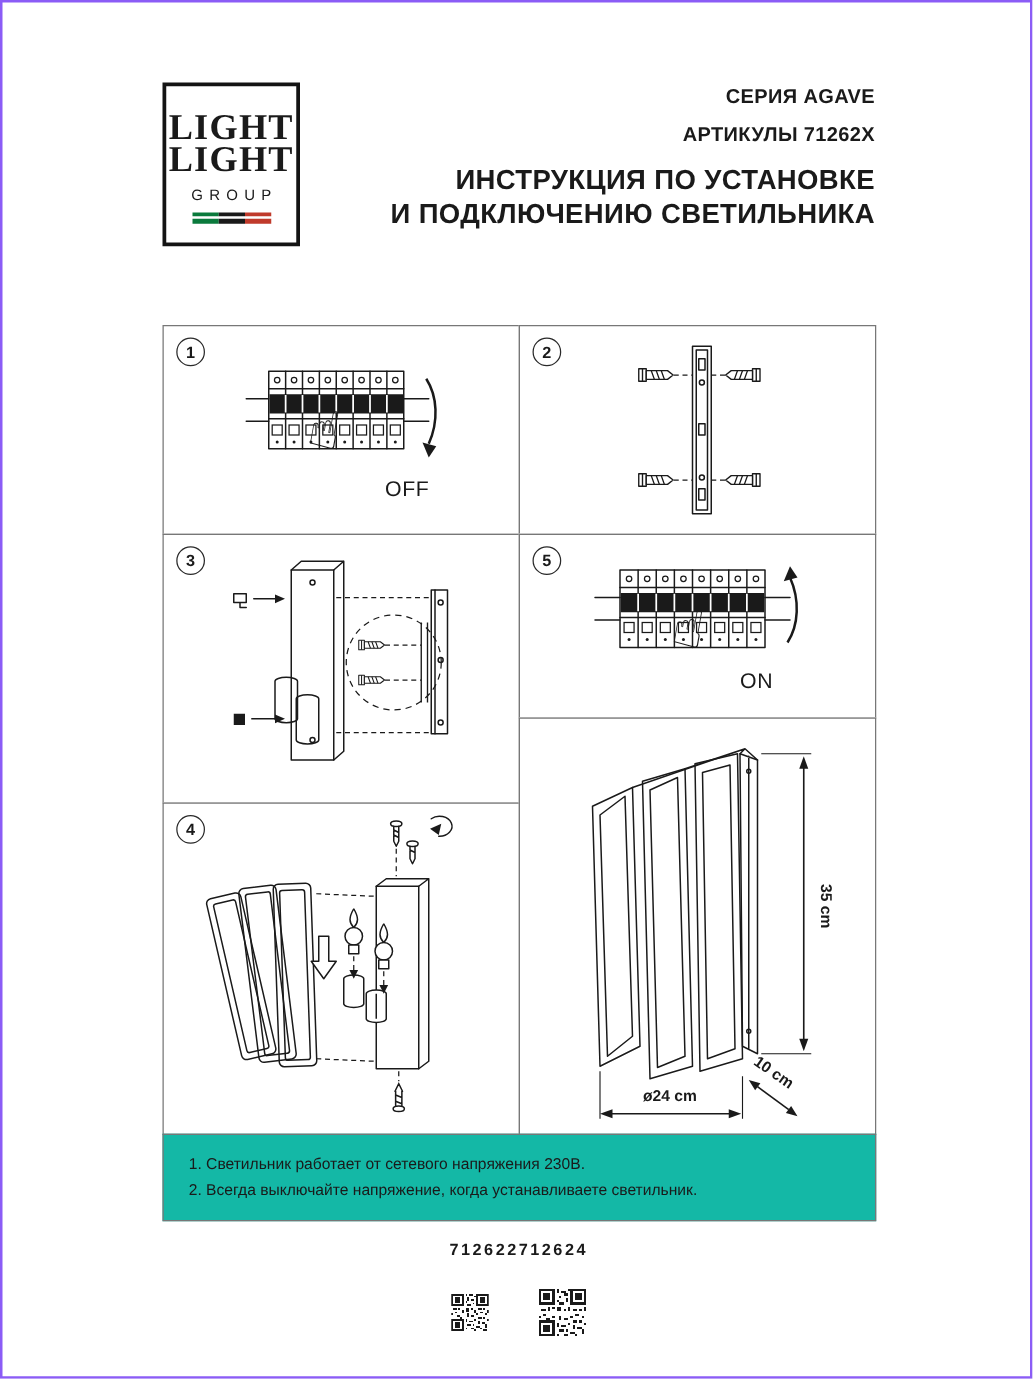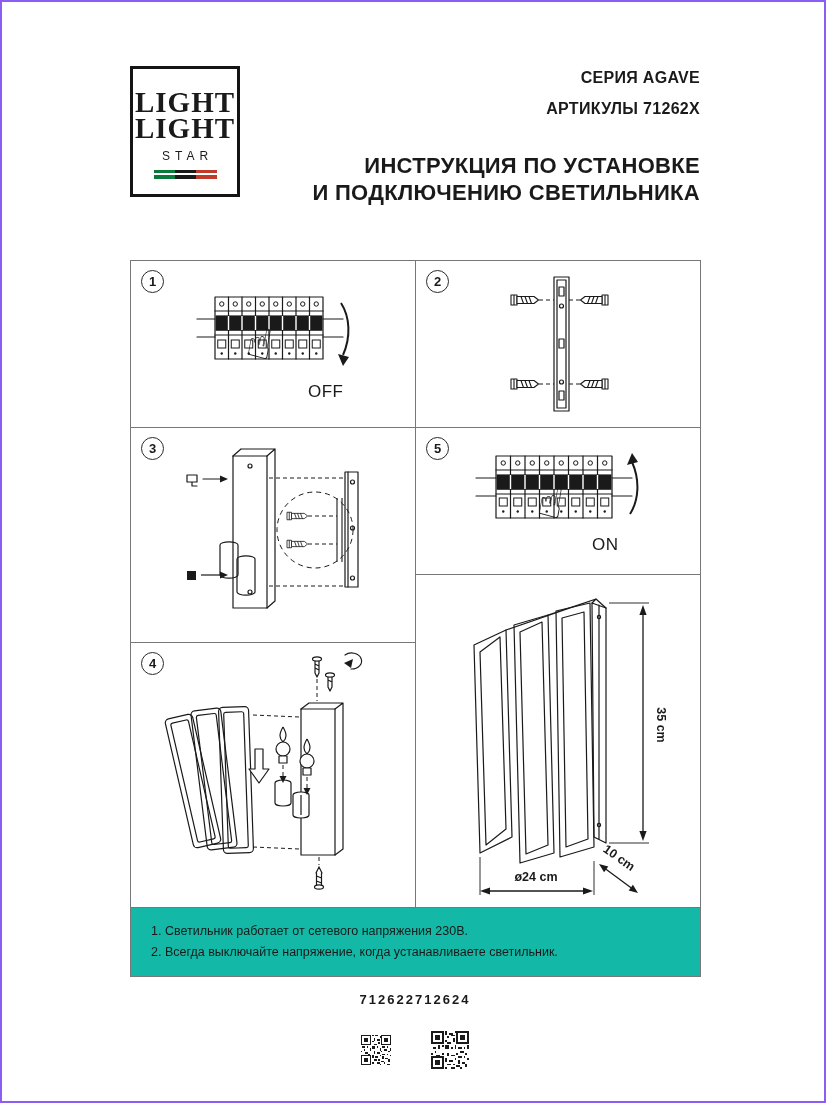--- a/index.html
+++ b/index.html
@@ -12,21 +12,21 @@
           display:flex; flex-direction:column; align-items:center; justify-content:center; padding-top:4px; }
   .logo-word { font-family:"Liberation Serif","DejaVu Serif",serif; font-weight:700; font-size:29px; line-height:26px; letter-spacing:1px; }
   .logo-group { font-size:12px; letter-spacing:5px; text-indent:5px; margin-top:8px; }
   .flag { margin-top:7px; display:flex; flex-direction:column; gap:2px; }
   .flag-row { display:flex; }
   .flag-row span { display:block; width:21px; height:3.5px; }
   .fg { background:#0a7a3c; } .fd { background:#1a1a1a; } .fr { background:#c03a2b; }
 
   .titles { position:absolute; left:300px; top:60px; width:398px; text-align:right; font-weight:700; }
   .series { font-size:16px; line-height:31px; letter-spacing:0.3px; }
-  .main-title-block { margin-top:28px; }
+  .main-title-block { margin-top:6px; }
   .main-title { font-size:22px; line-height:27px; letter-spacing:0.3px; }
 
   
   .grid { position:absolute; left:128px; top:258px; width:571px; height:717px; }
   .panel { position:absolute; border:1px solid #777; background:#fff; overflow:hidden; }
   .p1 { left:0;   top:0;   width:286px; height:168px; }
   .p2 { left:285px;top:0;  width:286px; height:168px; }
   .p3 { left:0;   top:167px;width:286px;height:216px; }
   .p5 { left:285px;top:167px;width:286px;height:148px; }
   .p4 { left:0;   top:382px;width:286px;height:266px; }
@@ -56,21 +56,21 @@
   .qr-a { width:30px; height:30px; } .qr-b { width:38px; height:38px; }
 </style>
 </head>
 <body>
 
 <div class="page">
 
   <div class="logo">
     <div class="logo-word">LIGHT</div>
     <div class="logo-word">LIGHT</div>
-    <div class="logo-group">STAR</div>
+    <div class="logo-group">GROUP</div>
     <div class="flag">
       <div class="flag-row">
           <span class="fg"></span>
           <span class="fd"></span>
           <span class="fr"></span>
         </div>
       <div class="flag-row">
           <span class="fg"></span>
           <span class="fd"></span>
           <span class="fr"></span>

